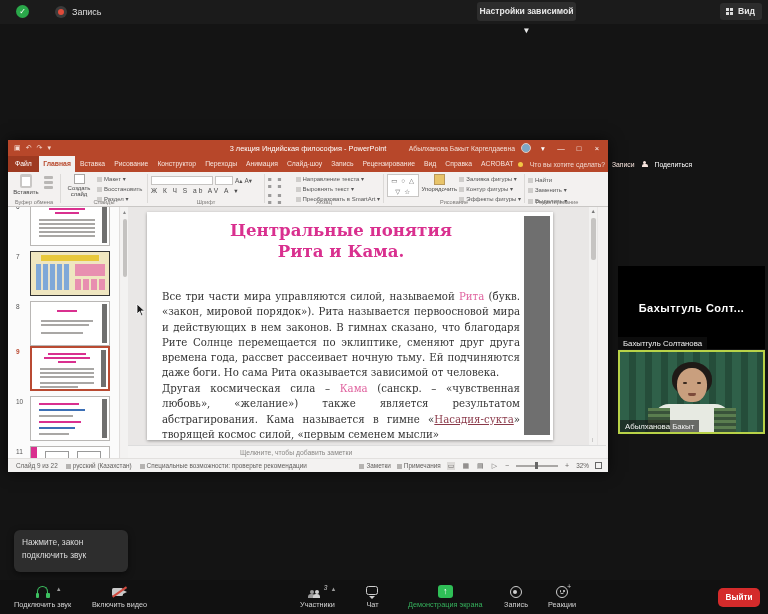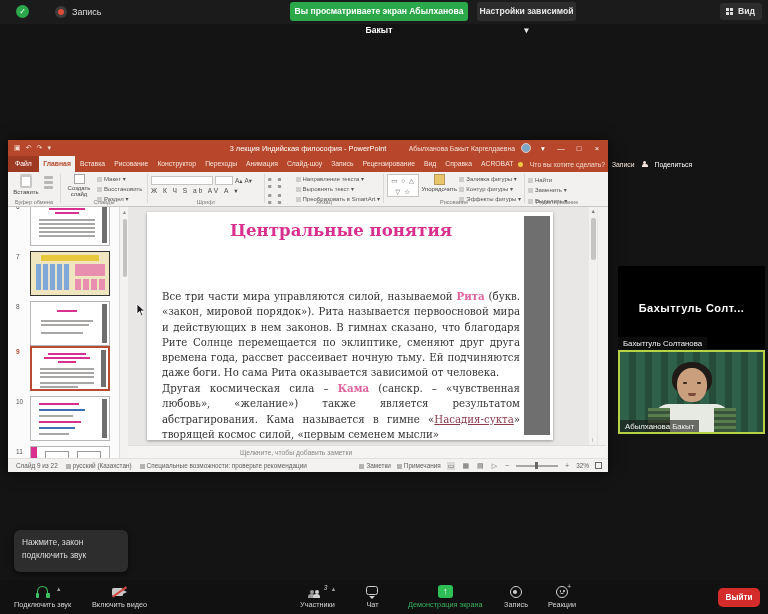--- a/index.html
+++ b/index.html
@@ -84,21 +84,21 @@
 
   
   .canvas { position:absolute; left:120px; top:0; width:470px; height:238px; background:#e9e7e6; }
   .slide { position:absolute; left:19px; top:5px; width:406px; height:228px; background:#fff; box-shadow:0 1px 3px rgba(0,0,0,.35); }
   .slide-gray-bar { position:absolute; right:3px; top:4px; bottom:5px; width:26px; background:#6f6f6f; }
   .slide-title { position:absolute; left:15px; top:8px; width:358px; text-align:center; font-family:"DejaVu Serif", serif; font-weight:bold; color:#d9308f; font-size:16.6px; line-height:1.24; }
   .slide-title span { display:block; }
   .sbody { position:absolute; left:15px; width:358px; font-family:"DejaVu Serif", serif; font-size:10.2px; line-height:1.5; color:#343434; text-align:justify; }
   .p1 { top:77px; }
   .p2 { top:169px; }
-  .seg-pink { color:#e0639f;font-weight:bold; }
+  .seg-pink { color:#e0639f; }
   .seg-link { color:#8b3a4a; text-decoration:underline; }
   .canvas-sb { position:absolute; right:1px; top:0; width:8px; height:238px; background:#f2f1f0; }
   .canvas-sb .tri { position:absolute; left:1.5px; top:1px; font-size:5.5px; color:#777; }
   .canvas-sb .th { position:absolute; left:1.5px; top:11px; width:5px; height:42px; background:#c6c4c2; border-radius:2px; }
   .canvas-sb .dots { position:absolute; left:2.5px; bottom:2px; font-size:6px; color:#777; line-height:1; }
   .cursor { position:absolute; left:8px; top:96px; z-index:5; }
 
   
   .notesbar { position:absolute; left:120px; top:238px; width:478px; height:13px; background:#f5f4f3; border-top:1px solid #ddd; }
   .notesbar span { position:absolute; left:112px; top:3px; font-size:6.8px; color:#8a8886; }
@@ -178,21 +178,20 @@
 <body>
 
 <div class="screen">
 
   <div class="topbar">
     <div class="tb-shield">✓</div>
     <div class="tb-rec">
         <i></i>
       </div>
     <div class="tb-rec-label">Запись</div>
-    <div class="share-banner">Вы просматриваете экран Абылханова Бакыт</div>
     <div class="viewset-btn">Настройки зависимой ▾</div>
     <div class="view-btn">
       <span class="grid-icon"></span>
       <span>Вид</span>
     </div>
   </div>
 
   <div class="ppt">
 
     <div class="ppt-titlebar">
@@ -400,20 +399,21 @@
 
       <div class="thumb-sb">
         <span class="tri">▲</span>
         <span class="th"></span>
       </div>
 
       <div class="canvas">
         <div class="slide">
           <div class="slide-title">
             <span>Центральные понятия</span>
+            <span>Рита и Кама.</span>
           </div>
           <div class="sbody p1"><span>Все три части мира управляются силой, называемой </span><span class="seg-pink">Рита</span><span> (букв. «закон, мировой порядок»). Рита называется первоосновой мира и действующих в нем законов. В гимнах сказано, что благодаря Рите Солнце перемещается по эклиптике, сменяют друг друга времена года, рассвет рассеивает ночную тьму. Ей подчиняются даже боги. Но сама Рита оказывается зависимой от человека.</span></div>
           <div class="sbody p2"><span>Другая космическая сила – </span><span class="seg-pink">Кама</span><span> (санскр. – «чувственная любовь», «желание») также является результатом абстрагирования. Кама называется в гимне «</span><span class="seg-link">Насадия-сукта</span><span>» творящей космос силой, «первым семенем мысли»</span></div>
           <div class="slide-gray-bar"></div>
         </div>
         <div class="canvas-sb">
           <span class="tri">▲</span>
           <span class="th"></span>
           <span class="dots">⁞</span>
         </div>

